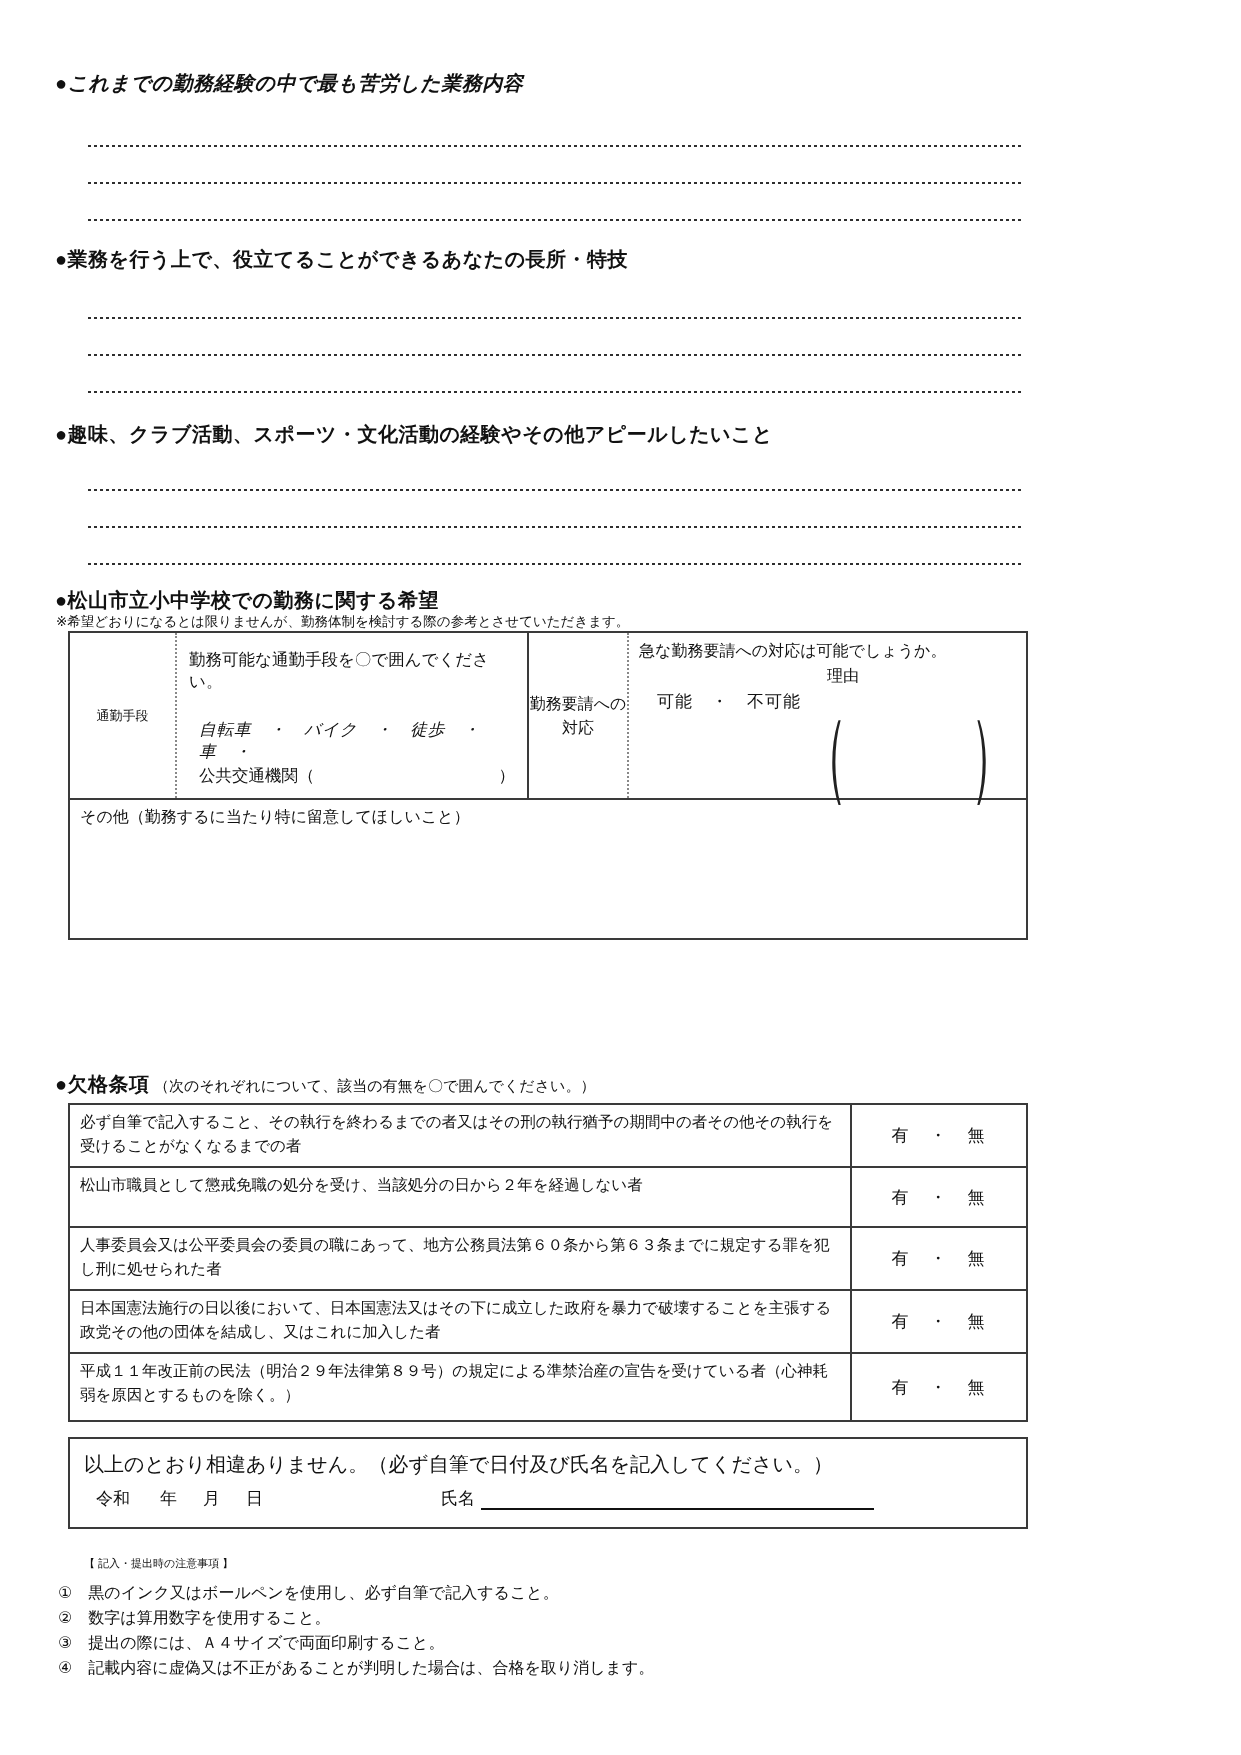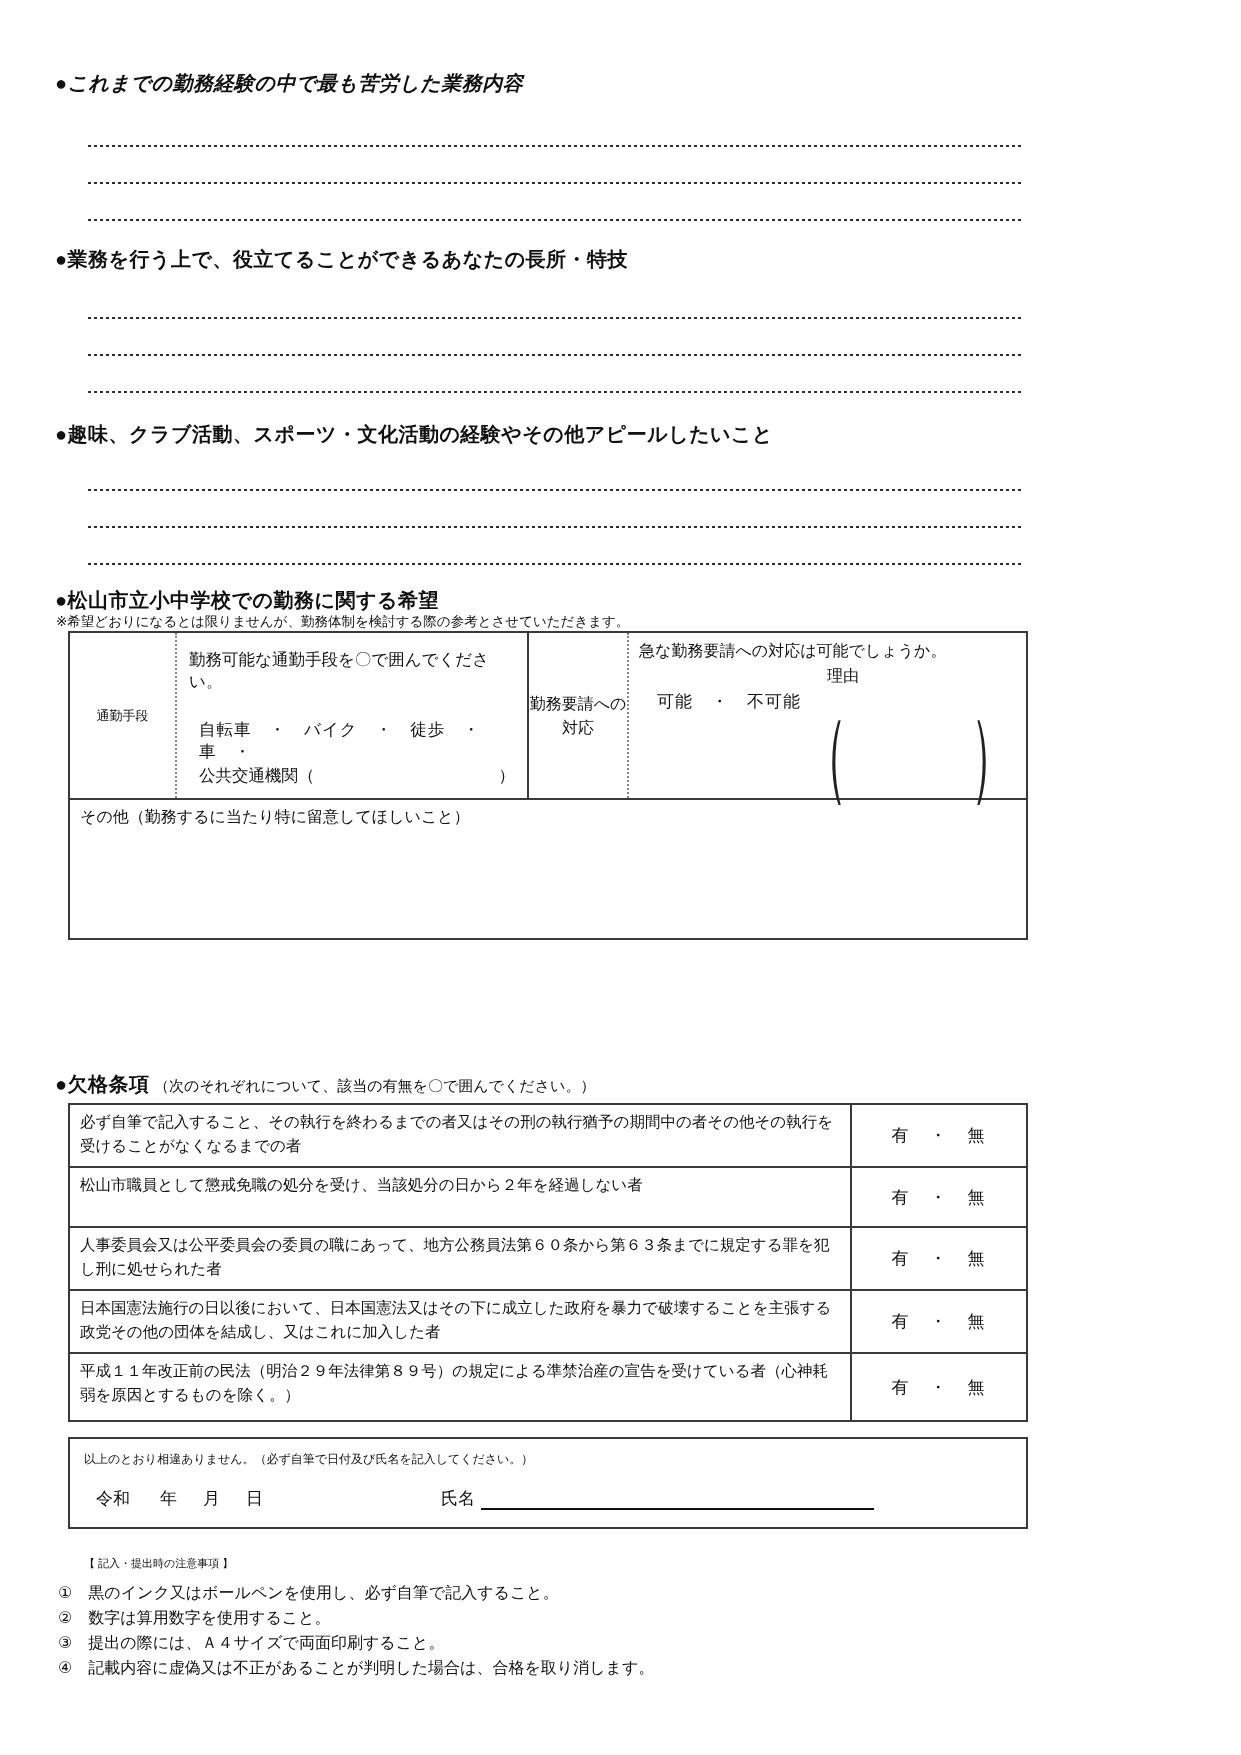--- a/index.html
+++ b/index.html
@@ -19,42 +19,42 @@
     background: repeating-linear-gradient(90deg, #2e2e2e 0 3px, transparent 3px 6px);
   }
   .note-small { font-size: 13.5px; }
 
   
   .t1 { border: 2px solid #3a3a3a; background:#fff; }
   .t1-row1 { display: flex; height: 167px; border-bottom: 2px solid #3a3a3a; }
   .t1-row2 { position: relative; height: 136px; }
   .t1 .c1 { width: 107px; border-right: 2px dotted #888; display:flex; align-items:center; justify-content:center; font-size: 13px; }
   .t1 .c2 { width: 352px; border-right: 2px solid #3a3a3a; padding: 16px 8px 0 12px; font-size: 16.5px; }
-  .t1 .c2 .opt1 { margin-top: 26px; padding-left: 10px; letter-spacing: 1px; }
+  .t1 .c2 .opt1 { margin-top: 26px; padding-left: 10px; letter-spacing: 1px; font-style: italic; }
   .t1 .c2 .opt2 { display:flex; justify-content:space-between; padding-left: 10px; padding-right: 4px; margin-top: 2px; }
   .t1 .c3 { width: 100px; border-right: 2px dotted #888; display:flex; align-items:center; justify-content:center; text-align:center; font-size: 16px; line-height:1.5; }
   .t1 .c4 { position: relative; flex: 1; font-size: 16px; }
   .t1 .c4 .q  { position:absolute; top: 8px;  left: 10px; }
   .t1 .c4 .reason { position:absolute; top: 33px; left: 198px; }
   .t1 .c4 .opts   { position:absolute; top: 57px; left: 28px; font-size: 17px; letter-spacing: 1px; }
   .bracket { position:absolute; top: 56px; font-size: 30px; font-weight: 300;
              transform: scaleY(3.3) scaleX(1.4); transform-origin: top; color:#222; }
   .t1-row2 .other-label { position:absolute; top: 7px; left: 10px; font-size: 16px; }
   .t1-row2 .other-blank { position:absolute; top: 34px; left: 2px; right: 2px; bottom: 2px; }
 
   
   .t2 { border: 2px solid #3a3a3a; background:#fff; }
   .t2-row { display: flex; border-bottom: 2px solid #3a3a3a; }
   .t2-row:last-child { border-bottom: none; }
   .t2-text { width: 782px; border-right: 2px solid #3a3a3a; padding: 5px 10px 0 10px; font-size: 15.5px; line-height: 1.55; }
   .t2-choice { flex:1; display:flex; align-items:center; justify-content:center; font-size: 17px; letter-spacing: 2px; }
 
   
   .decl { border: 2px solid #3a3a3a; background:#fff; }
-  .decl-text { position:absolute; top: 12px; left: 14px; font-size: 12px; }
+  .decl-text { position:absolute; top: 12px; left: 14px; font-size: 20px; }
   .decl-date { position:absolute; top: 48px; left: 26px; display:flex; align-items:flex-end; font-size: 17px; }
   .decl-date .era   { margin-right: 30px; }
   .decl-date .yr    { margin-right: 26px; }
   .decl-date .mo    { margin-right: 26px; }
   .decl-date .dy    { margin-right: 178px; }
   .decl-date .nm    { margin-right: 6px; }
   .name-line { width: 393px; height: 22px; border-bottom: 2px solid #111; }
 
   
   .notes-title { font-size: 11px; }

